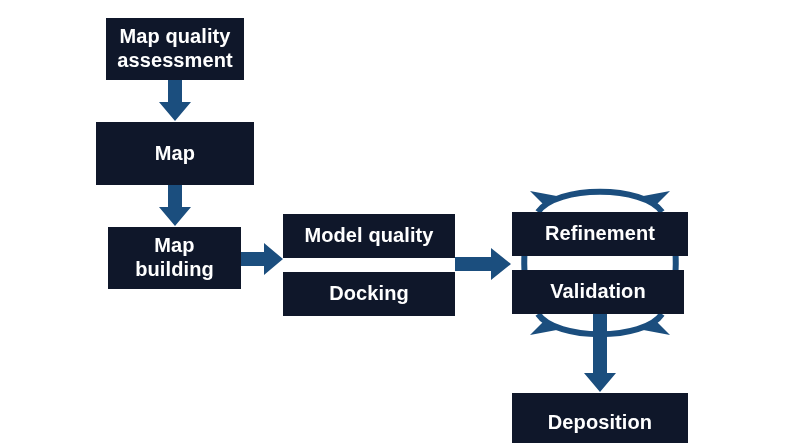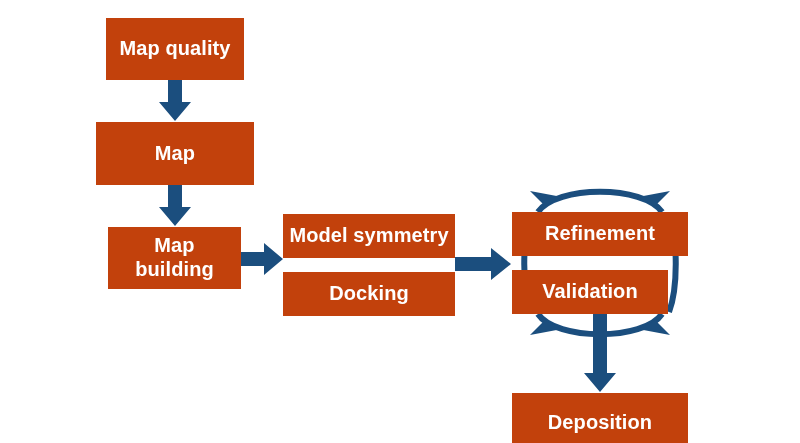--- a/index.html
+++ b/index.html
@@ -6,21 +6,21 @@
   body{
     width:800px;height:443px;
     background:#ffffff;
     font-family:"Liberation Sans", sans-serif;
     overflow:hidden;
   }
   #stage{position:relative;width:800px;height:443px;}
 
   .node{
     position:absolute;
-    background:#c2410c;
+    background:#0f172a;
     color:#ffffff;
     display:flex;
     align-items:center;
     justify-content:center;
     text-align:center;
     line-height:1.18;
     font-size:20px;
     font-weight:600;
     letter-spacing:.1px;
     box-sizing:border-box;
@@ -32,21 +32,21 @@
   #n-quality   { left:106px; top:18px;  width:138px; height:62px;  }
   #n-improve   { left:96px;  top:122px; width:158px; height:63px;  }
   #n-symmetry  { left:108px; top:227px; width:133px; height:62px;  }
 
   
   #n-model     { left:283px; top:214px; width:172px; height:44px;  }
   #n-docking   { left:283px; top:272px; width:172px; height:44px;align-items:center;  }
 
   
   #n-refine    { left:512px; top:212px; width:176px; height:44px;text-align:center;  }
-  #n-validate  { left:512px; top:270px; width:156px; height:44px;  }
+  #n-validate  { left:512px; top:270px; width:172px; height:44px;  }
   #n-deposit   { left:512px; top:393px; width:176px; height:60px;  }
 
   
   #arrows{position:absolute;left:0;top:0;width:800px;height:443px;}
   .ar{fill:#1B4E7E;}
   .arc{fill:none;stroke:#1B4E7E;stroke-width:6;}
 </style>
 </head>
 <body>
 
@@ -91,38 +91,39 @@
     </g>
 
     <g>
       <path class="ar" d="M593 314 L607 314 L607 373 L616 373 L600 392 L584 373 L593 373 Z"></path>
     </g>
   </svg>
 
   <div class="node" id="n-quality">
     <span>
       <span class="lbl">Map quality</span>
+      <span class="lbl">assessment</span>
     </span>
   </div>
 
   <div class="node" id="n-improve">
     <span>
       <span class="lbl">Map</span>
     </span>
   </div>
 
   <div class="node" id="n-symmetry">
     <span>
       <span class="lbl">Map</span>
       <span class="lbl">building</span>
     </span>
   </div>
 
   <div class="node" id="n-model">
-    <span class="lbl">Model symmetry</span>
+    <span class="lbl">Model quality</span>
   </div>
 
   <div class="node" id="n-docking">
     <span class="lbl">Docking</span>
   </div>
 
   <div class="node" id="n-refine">
     <span class="lbl">Refinement</span>
   </div>
 

